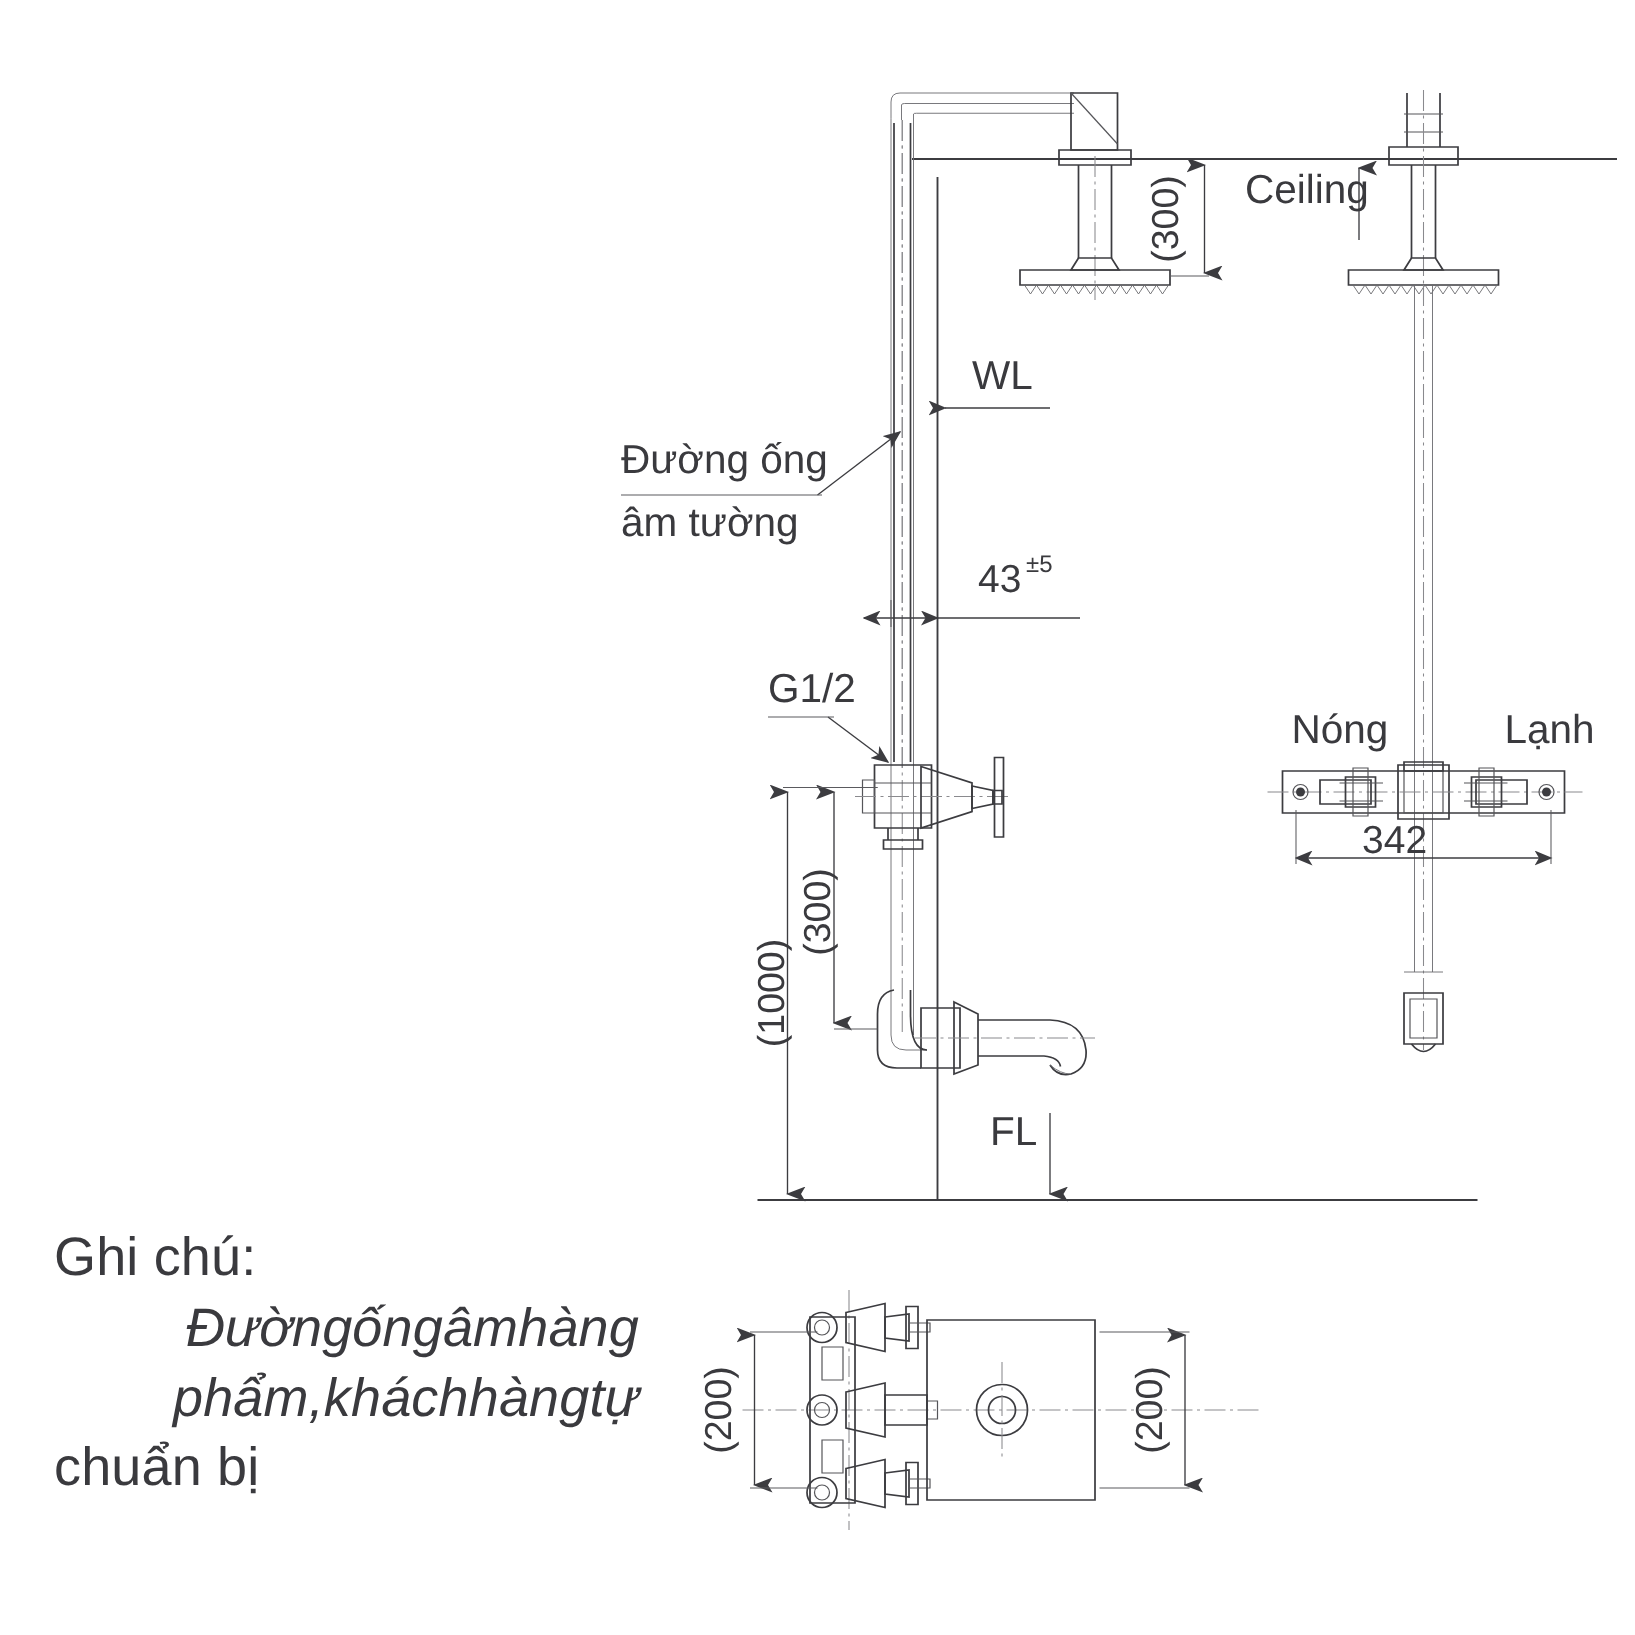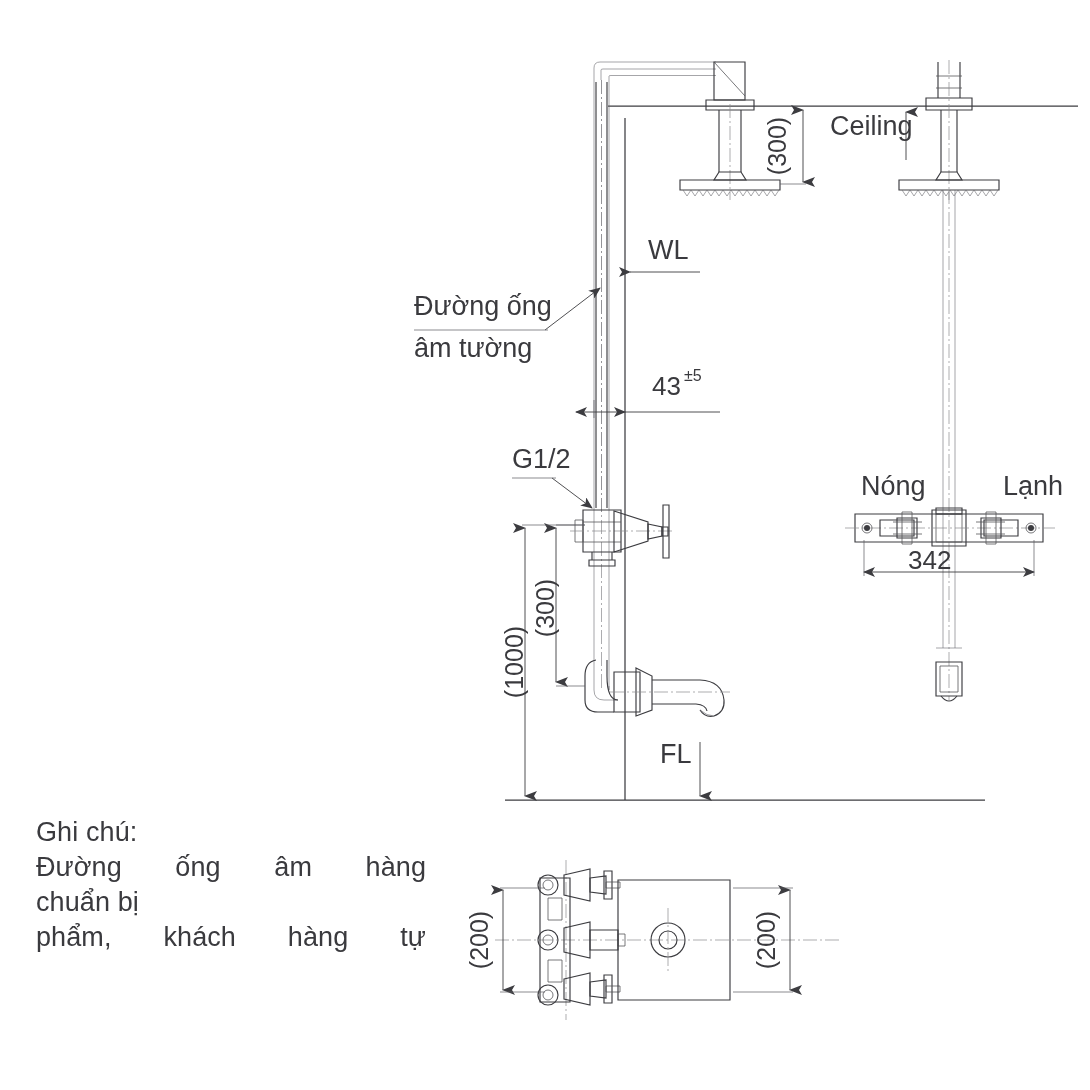--- a/index.html
+++ b/index.html
@@ -32,28 +32,28 @@
   }
   .t-label   {font-size:27px;}
   .t-dim     {font-size:26px;}
   .t-dim-par {font-size:25px;}
   .t-sup     {font-size:16px;}
 
   .note{
     position:absolute;
     left:36px; top:815px;
     width:390px;
-    font-size:27px;
+    font-size:36px;
     line-height:1.30;
     color:#3a3a3e;
     letter-spacing:0.1px;
   }
   .note .nl{display:block;white-space:nowrap;}
   .note .just{
-    display:flex;justify-content:space-between;
+    display:flex;justify-content:flex-end;font-style:italic;
   }
 </style>
 </head>
 <body>
 
 <div id="stage">
 
 <svg id="drawing" viewBox="0 0 1090 1090">
 
   <defs>
@@ -329,22 +329,22 @@
 </svg>
 
 <div class="note">
   <span class="nl">Ghi chú:</span>
   <span class="nl just">
     <span>Đường</span>
     <span>ống</span>
     <span>âm</span>
     <span>hàng</span>
   </span>
-  <span class="nl">chuẩn bị</span>
   <span class="nl just">
     <span>phẩm,</span>
     <span>khách</span>
     <span>hàng</span>
     <span>tự</span>
   </span>
+  <span class="nl">chuẩn bị</span>
 </div>
 
 </div>
 
 </body></html>

